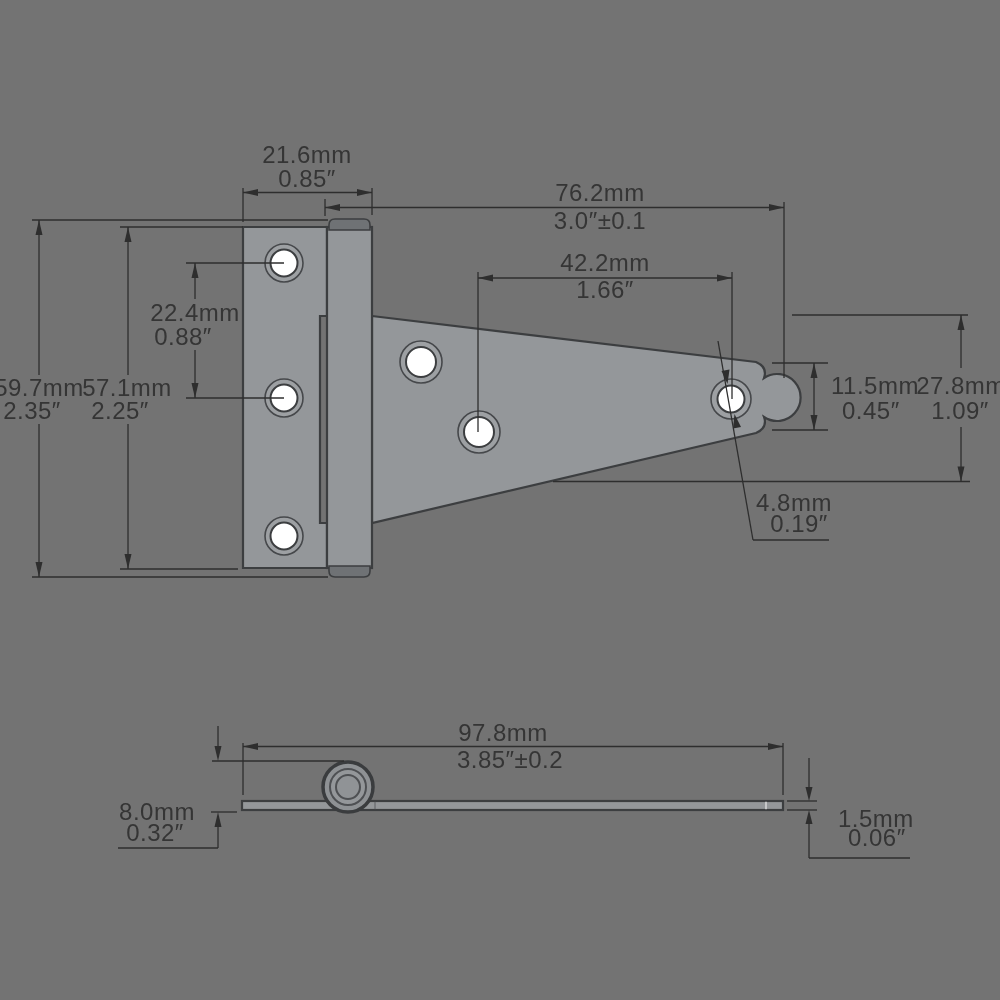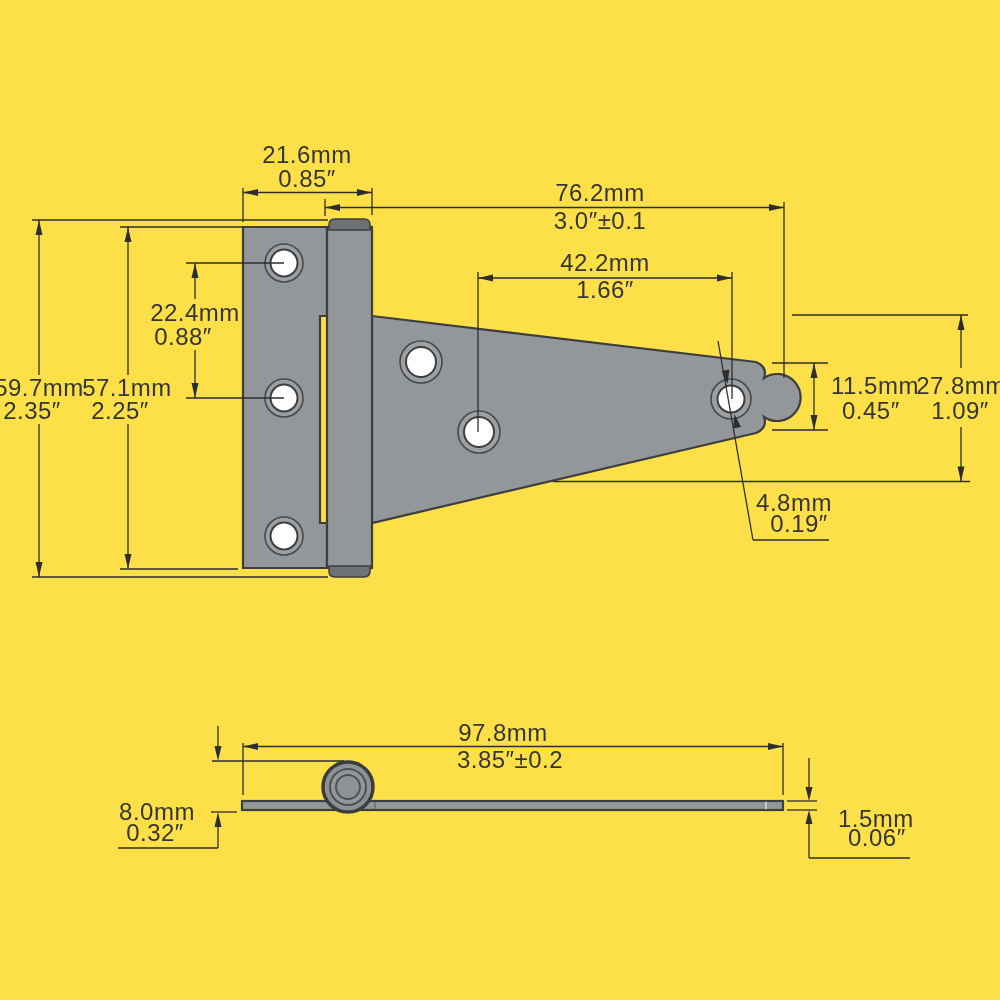--- a/index.html
+++ b/index.html
@@ -1,16 +1,16 @@
 <!DOCTYPE html>
 <html><head>
 <meta charset="utf-8">
 <style>
   html,body{margin:0;padding:0;background:#ffffff;}
-  .stage{position:relative;width:1000px;height:1000px;background:#fde047;overflow:hidden;}
+  .stage{position:relative;width:1000px;height:1000px;background:#737373;overflow:hidden;}
   svg text{font-family:"Liberation Sans",sans-serif;font-size:24px;fill:#353535;letter-spacing:.5px;}
   .metal{fill:#94979a;stroke:#3c3e40;stroke-width:2.2;}
   .cap{fill:#6f7275;stroke:#3c3e40;stroke-width:1.6;}
   .ring{fill:#9da0a3;stroke:#46484b;stroke-width:1.6;}
   .bore{fill:#ffffff;stroke:#3c3e40;stroke-width:2;}
   .dl{stroke:#2e2e2e;stroke-width:1.3;fill:none;}
   .ah{fill:#2e2e2e;stroke:none;}
   .joint-dark{stroke:#5d5f62;stroke-width:1;}
   .joint-light{stroke:#d8d9da;stroke-width:1.5;}
 </style>

